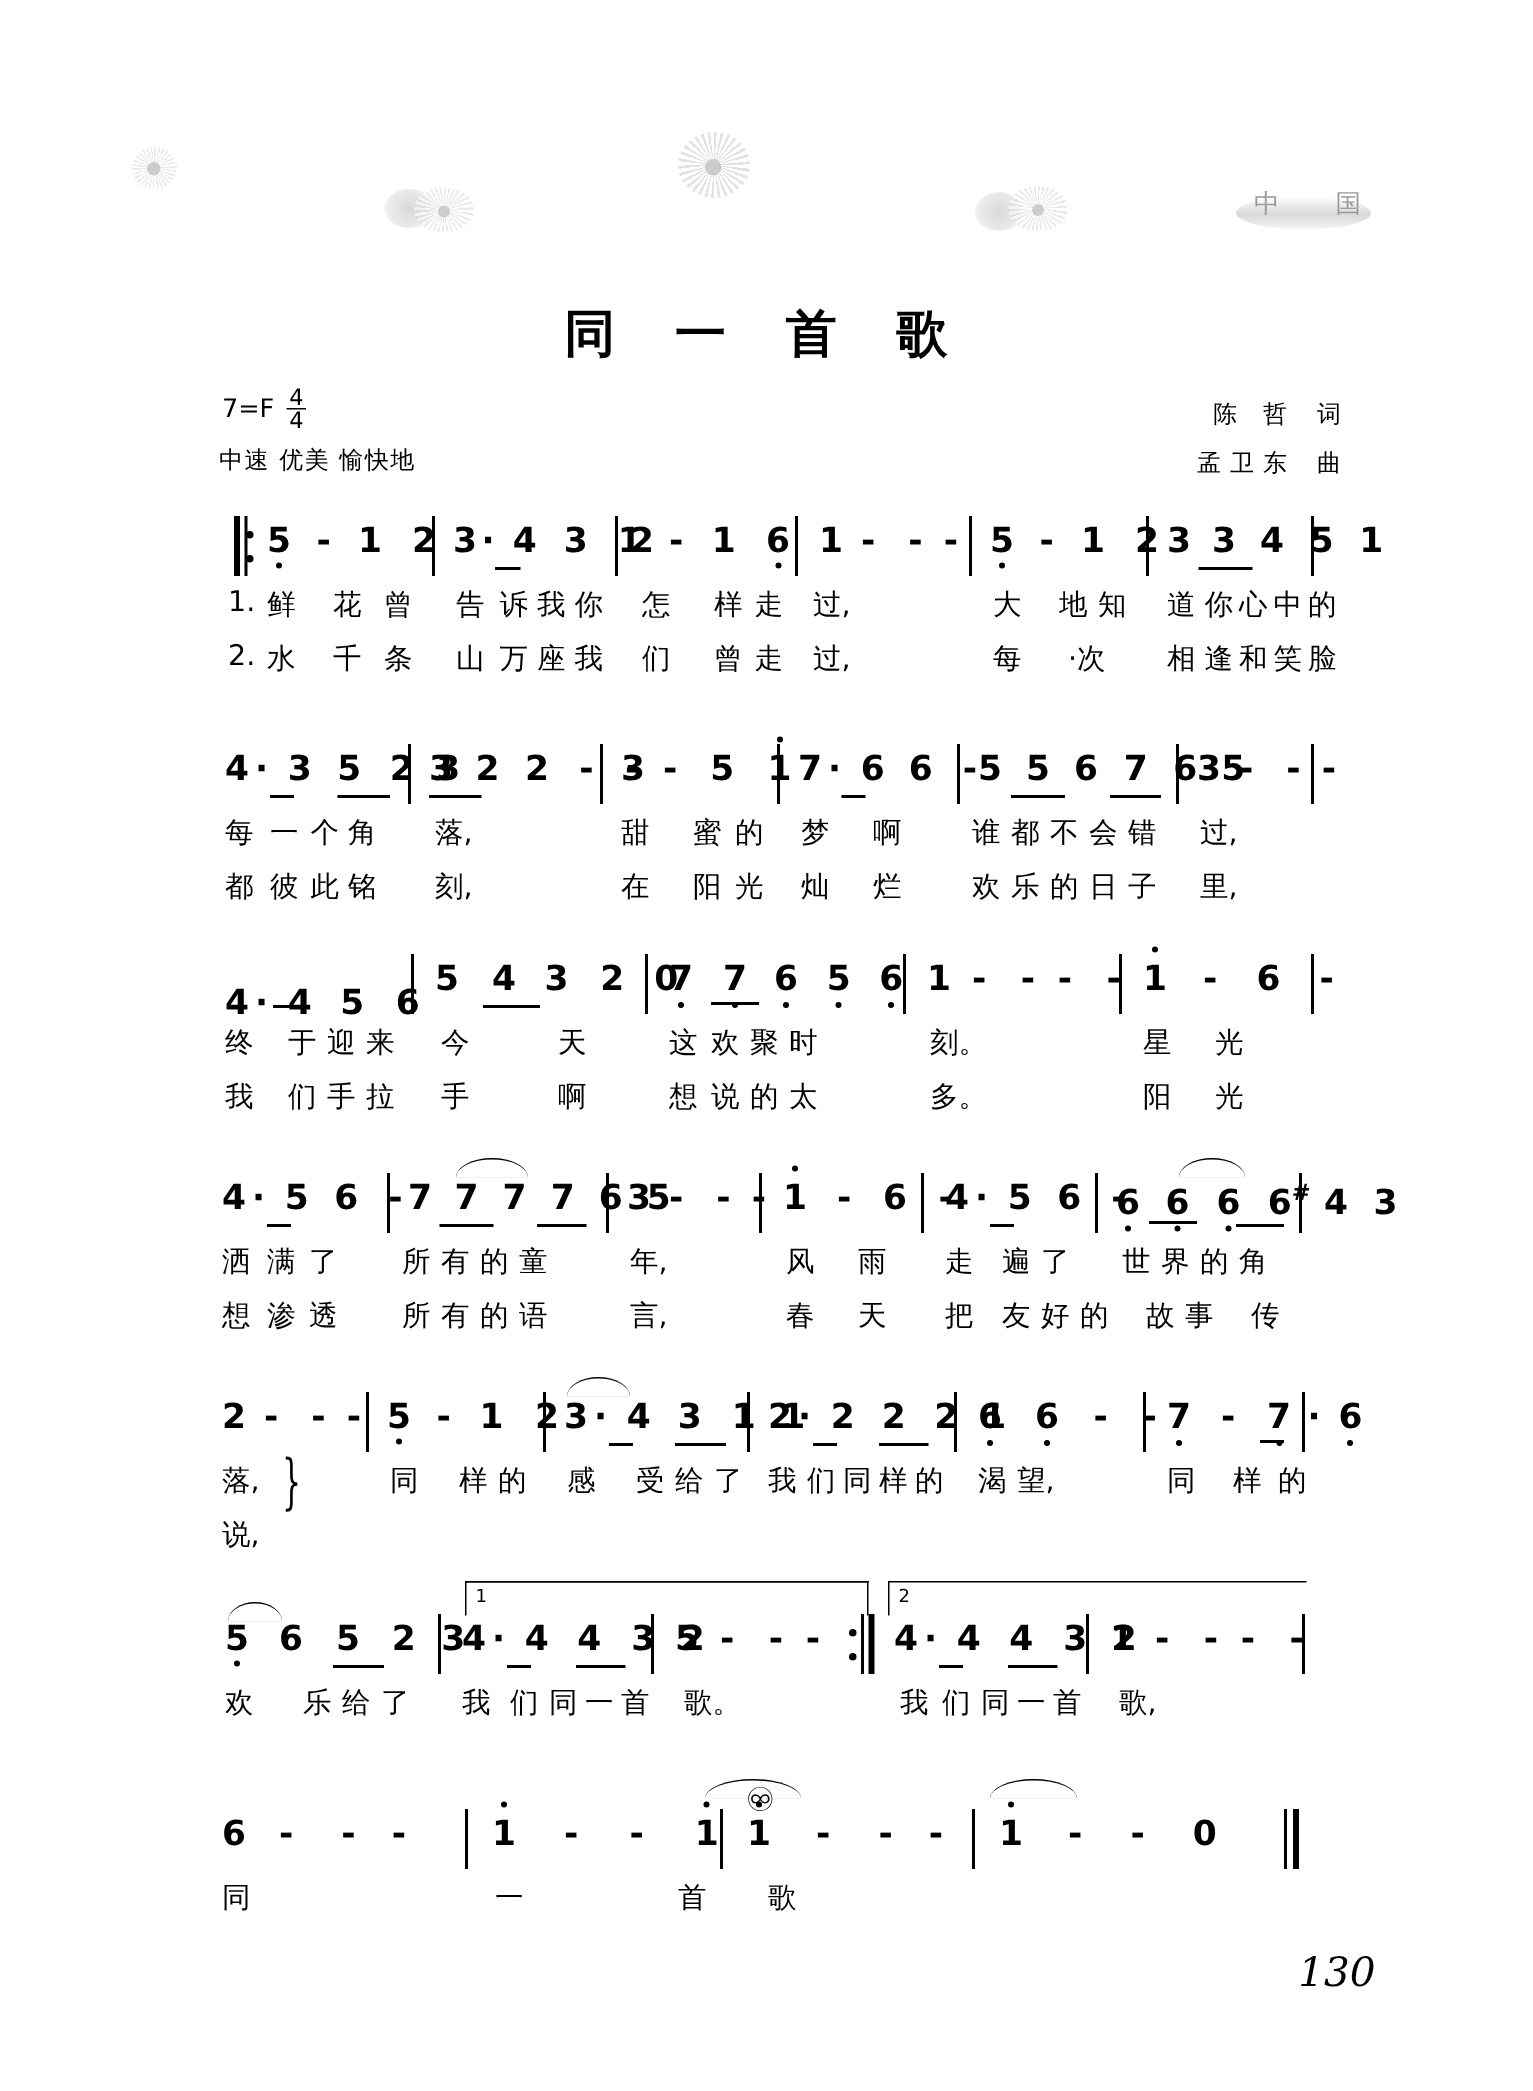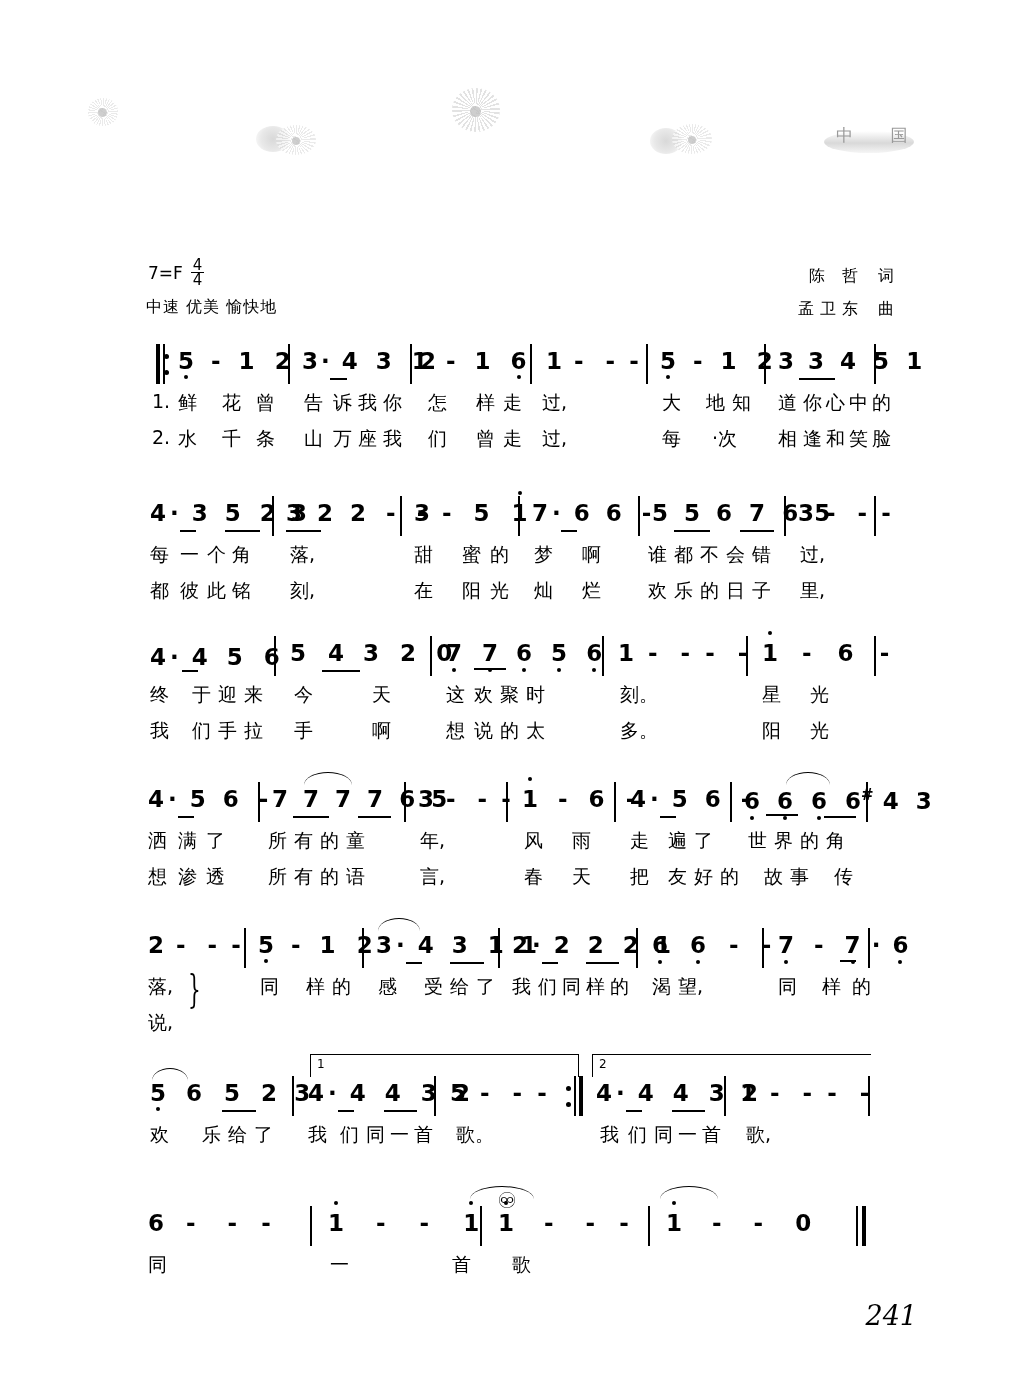--- a/index.html
+++ b/index.html
@@ -159,20 +159,21 @@
     <div class="petal-core" style="left:470px;top:106px;width:11px;height:11px;"></div>
 
     <div class="blob" style="left:650px;top:128px;width:32px;height:26px;opacity:.55;"></div>
     <div class="petal-ring" style="left:672px;top:124px;width:40px;height:30px;"></div>
     <div class="petal-core" style="left:688px;top:136px;width:8px;height:8px;"></div>
   </div>
 
   <div class="cn-oval" style="left:824px;top:131px;width:90px;height:22px;"></div>
   <div class="cn-watermark" style="left:836px;top:124px;">中 国</div>
 
+  <div class="title">同 一 首 歌</div>
 
   <div class="keysig">
     <span>7=F</span>
     <span class="frac">
       <span class="num">4</span>
       <span class="den">4</span>
     </span>
   </div>
   <div class="tempo">中速 优美 愉快地</div>
 
@@ -366,21 +367,21 @@
       <div class="g" style="left:674px;">乐</div>
       <div class="g" style="left:700px;">的</div>
       <div class="g" style="left:726px;">日</div>
       <div class="g" style="left:752px;">子</div>
       <div class="g" style="left:800px;">里,</div>
     </div>
   </div>
 
   <div class="system" style="top:640px;">
     <div class="notes">
-      <div class="g" style="left:150px;top:4px;">
+      <div class="g" style="left:150px;top:16px;">
         <span>4</span><span style="margin-left:4px;">·</span>
         <span style="margin-left:5px;">4</span>
         <span style="margin-left:11px;">5</span>
         <span style="margin-left:13px;">6</span>
       </div>
       <div class="beam" style="left:182px;top:30px;width:16px;"></div>
       <div class="bar" style="left:274px;"></div>
       <div class="g" style="left:290px;top:0;">
         <span>5</span>
         <span style="margin-left:14px;">4</span>
@@ -738,14 +739,14 @@
       </div>
     </div>
     <div class="lyr">
       <div class="g" style="left:148px;">同</div>
       <div class="g" style="left:330px;">一</div>
       <div class="g" style="left:452px;">首</div>
       <div class="g" style="left:512px;">歌</div>
     </div>
   </div>
 
-  <div class="pageno">241</div>
+  <div class="pageno">130</div>
 </div>
 
 </body></html>

